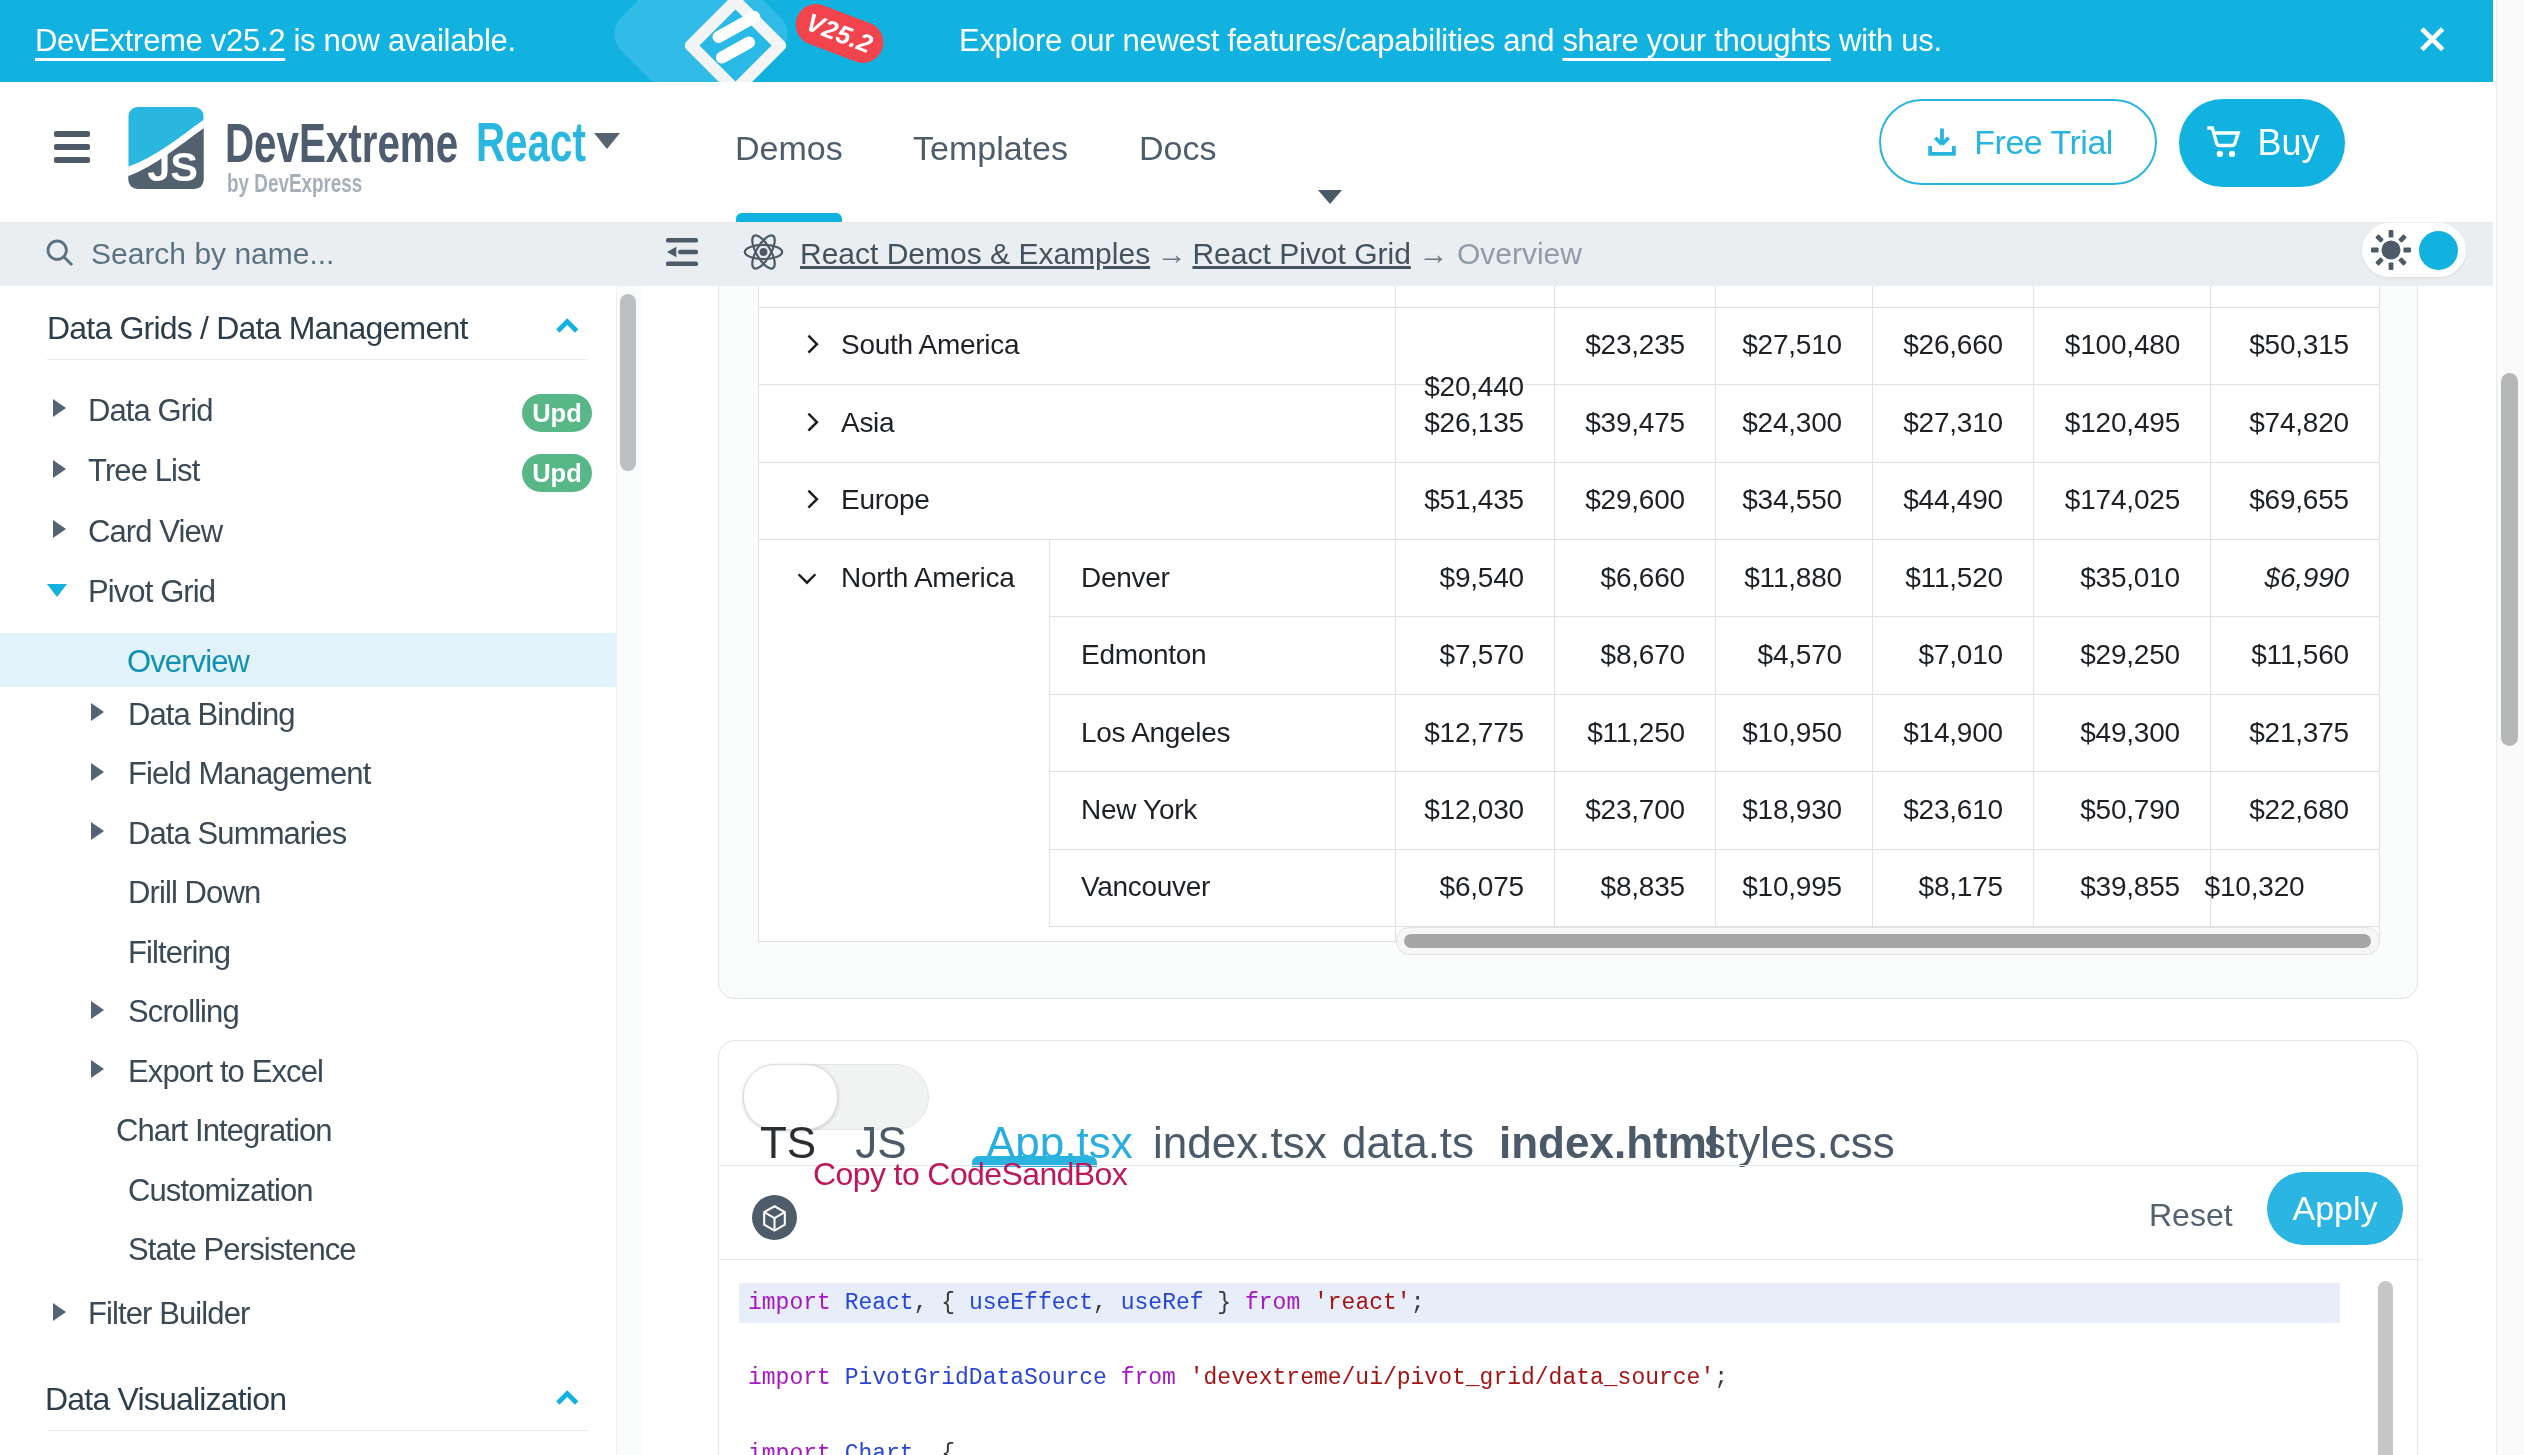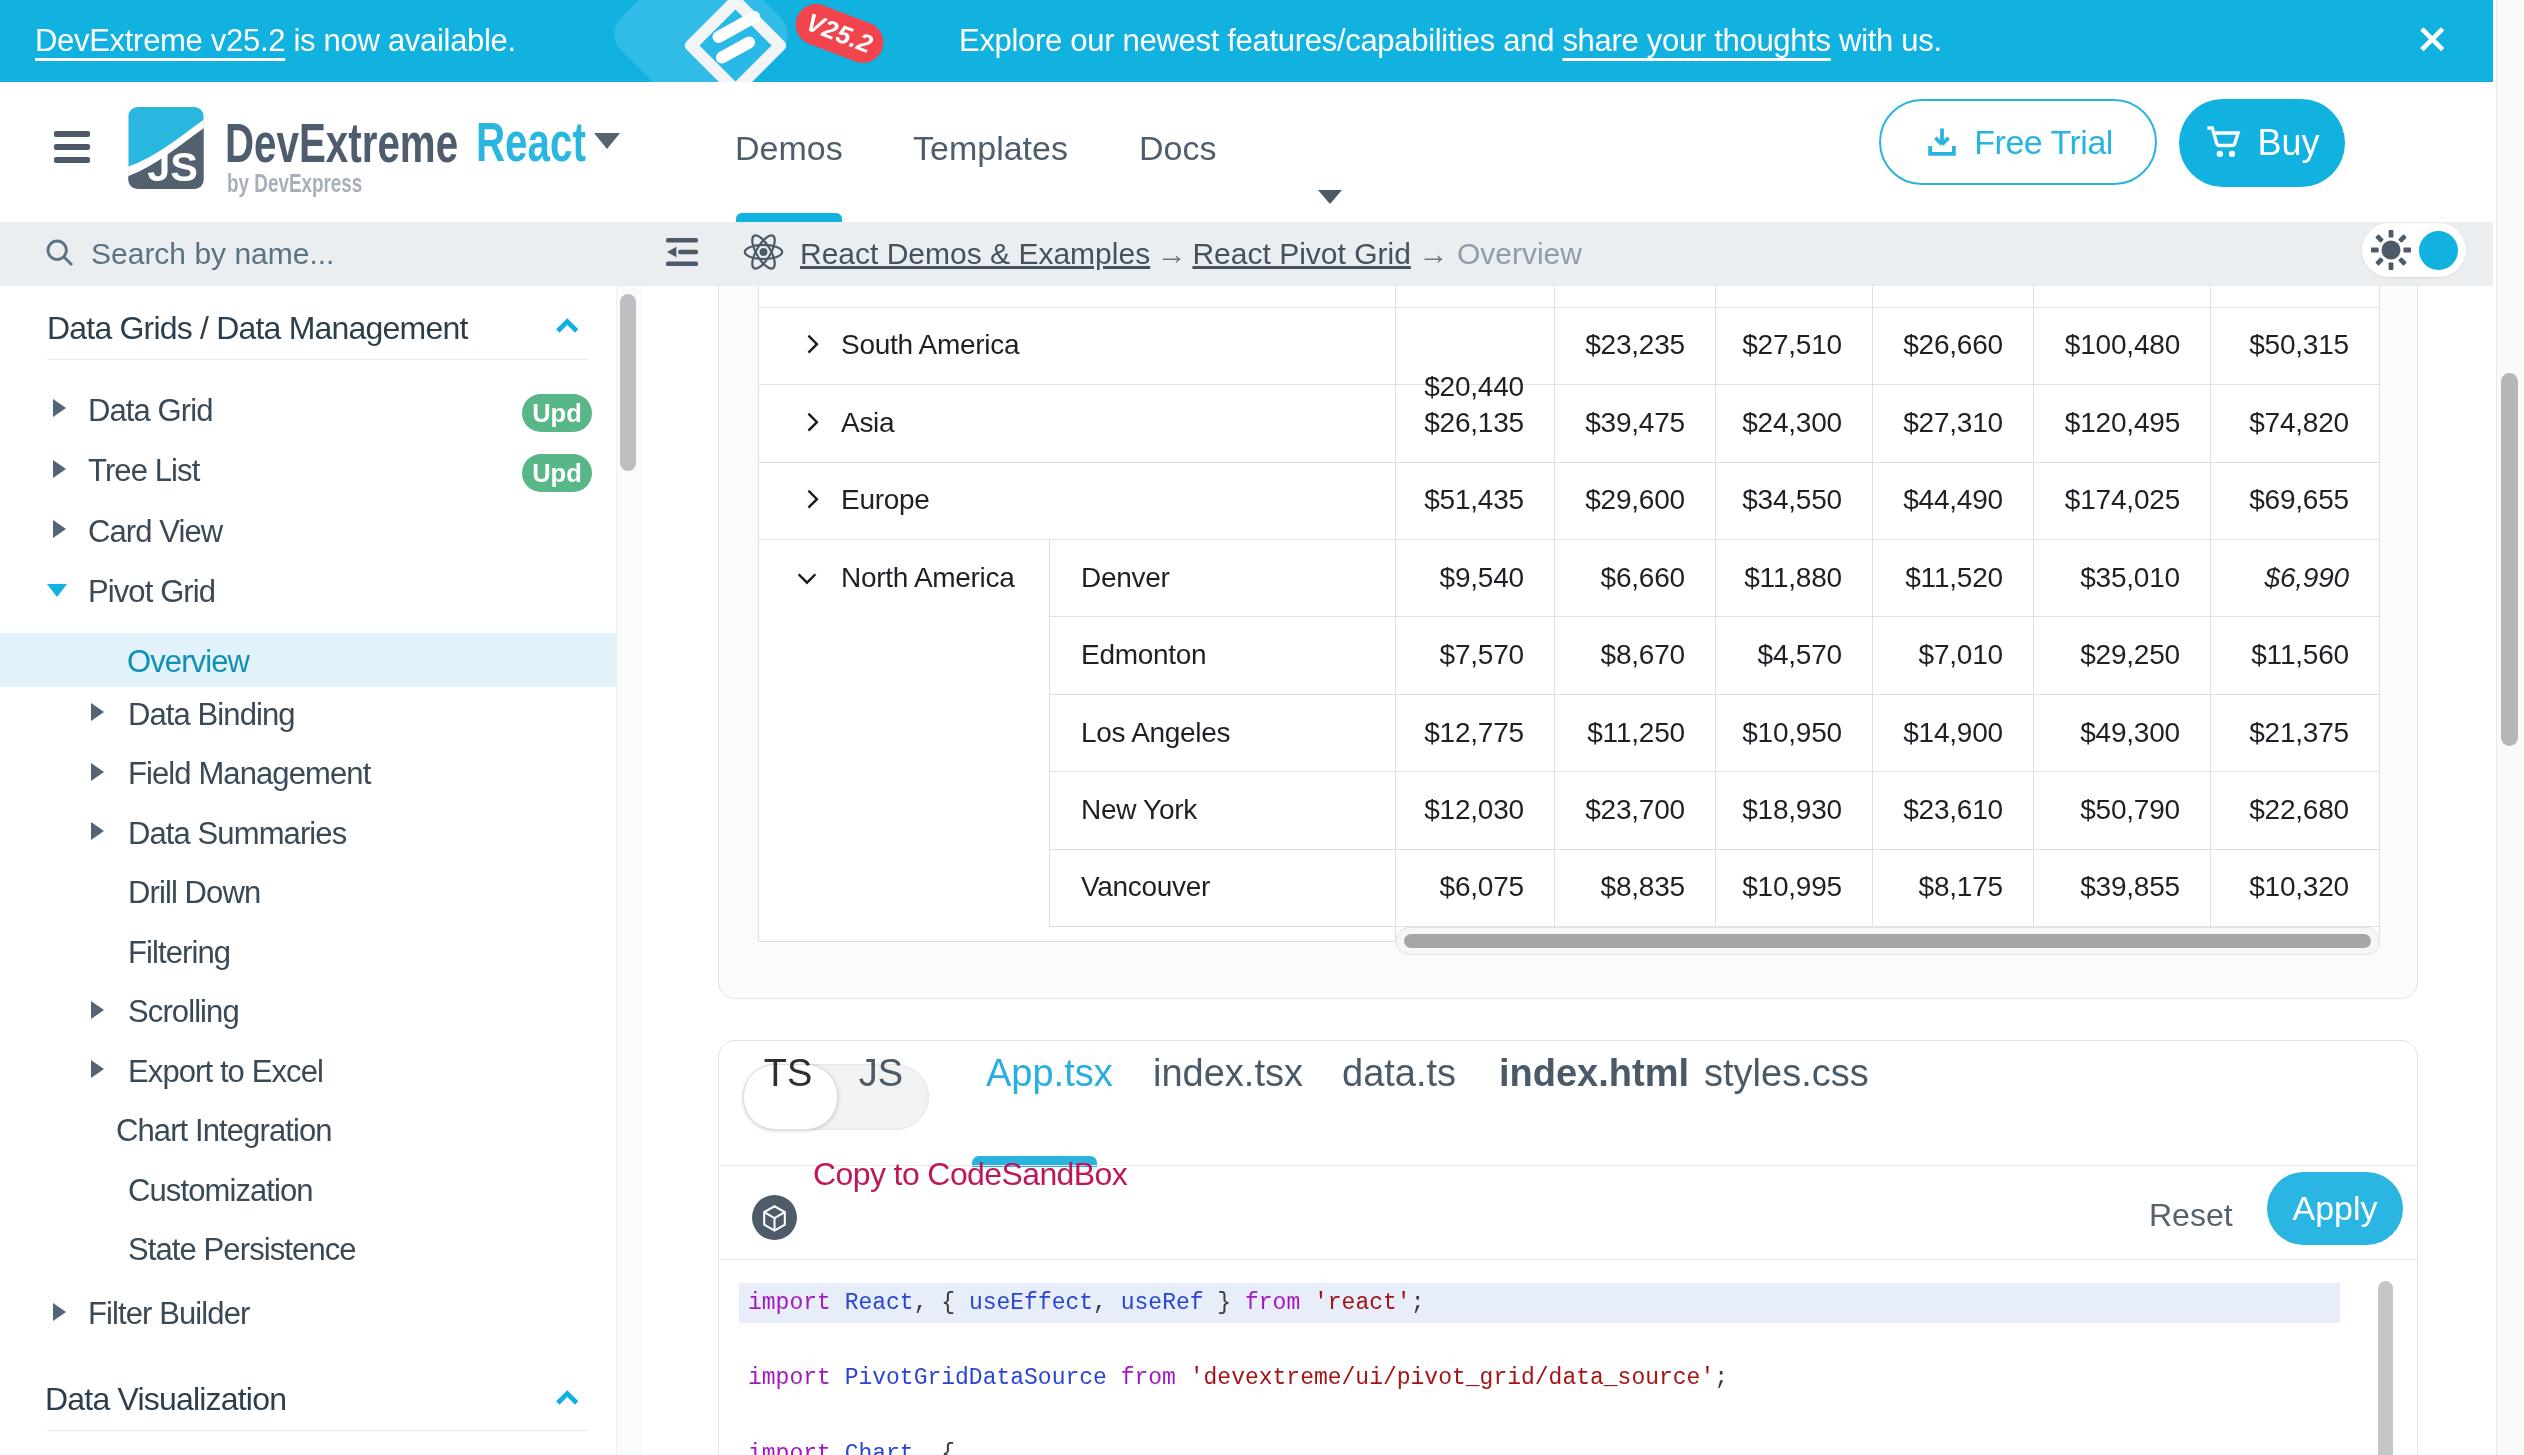--- a/index.html
+++ b/index.html
@@ -62,21 +62,21 @@
   .card{position:absolute;background:#fafbfb;border:1.9px solid #dfe4e8;border-radius:17px;}
   .vline{position:absolute;width:0.9px;background:#e0e0e0;}
   .hline{position:absolute;height:0.9px;background:#e0e0e0;}
   .rowtxt{position:absolute;font-size:28px;font-weight:500;color:#1d2126;white-space:nowrap;letter-spacing:-0.3px;}
   .val{position:absolute;font-size:28px;color:#1d2126;text-align:right;white-space:nowrap;letter-spacing:-0.2px;}
   .chev{position:absolute;}
 
   
   .tgl{position:absolute;left:101px;top:778px;width:184px;height:64px;background:#f1f2f2;border:0.9px solid #e4e5e5;border-radius:33px;}
   .tgl .knob{position:absolute;left:-0.9px;top:-0.9px;width:93px;height:64px;background:#fff;border:0.9px solid #ddd;border-radius:32px;box-shadow:0 0.9px 3.8px rgba(0,0,0,0.18);}
-  .tab{position:absolute;top:755px;height:64px;line-height:64px;font-size:38px;color:#4b5a68;white-space:nowrap;}
+  .tab{position:absolute;top:825px;height:64px;line-height:64px;font-size:44px;color:#4b5a68;white-space:nowrap;}
   .tabline{position:absolute;left:330px;top:870px;width:125px;height:11.3px;background:#29b4e0;border-radius:6.6px 6.6px 0 0;}
   .cdiv{position:absolute;left:78px;width:1700px;height:0.9px;background:#e7eaec;}
   .codehl{position:absolute;left:97px;top:997px;width:1601px;height:40px;background:#e7eefa;}
   .codeln{position:absolute;left:106px;font-family:"Liberation Mono",monospace;font-size:23px;white-space:pre;color:#383838;}
   .k{color:#a318c4;} .id{color:#2945d4;} .s{color:#a31515;}
   .codesb{position:absolute;left:1736px;top:995px;width:15px;height:189px;background:#c5c6c7;border-radius:7.6px;}
 
   .pagescroll{left:2496px;top:0;width:29px;height:1456px;background:#fafafa;border-left:0.9px solid #e9eaea;}
   .pagethumb{left:2501px;top:373px;width:17px;height:373px;background:#b6b7b8;border-radius:8.5px;}
 </style>
@@ -314,21 +314,21 @@
     <div class="val" style="left:854px;top:508px;width:189px;">$23,700</div>
     <div class="val" style="left:1011px;top:508px;width:189px;">$18,930</div>
     <div class="val" style="left:1172px;top:508px;width:189px;">$23,610</div>
     <div class="val" style="left:1349px;top:508px;width:189px;">$50,790</div>
     <div class="val" style="left:1518px;top:508px;width:189px;">$22,680</div>
     <div class="val" style="left:693px;top:585px;width:189px;">$6,075</div>
     <div class="val" style="left:854px;top:585px;width:189px;">$8,835</div>
     <div class="val" style="left:1011px;top:585px;width:189px;">$10,995</div>
     <div class="val" style="left:1172px;top:585px;width:189px;">$8,175</div>
     <div class="val" style="left:1349px;top:585px;width:189px;">$39,855</div>
-    <div class="val" style="left:1518px;top:585px;width:189px;">$10,320</div>
+    <div class="val" style="left:1518px;top:585px;width:189px;text-align:center;">$10,320</div>
 
     <div style="position:absolute;left:754px;top:641px;width:982px;height:26.4px;background:#f6f6f6;border:0.9px solid #e2e2e2;border-radius:13.2px;"></div>
     <div style="position:absolute;left:762px;top:648px;width:967px;height:14px;background:#a6a6a6;border-radius:7.6px;"></div>
 
     <div class="tgl">
         <div class="knob"></div>
       </div>
     <div class="tab" style="left:114px;width:64px;text-align:center;color:#2b2f33;">TS</div>
     <div class="tab" style="left:207px;width:64px;text-align:center;">JS</div>
     <div class="tab" style="left:344px;color:#28aee0;">App.tsx</div>

